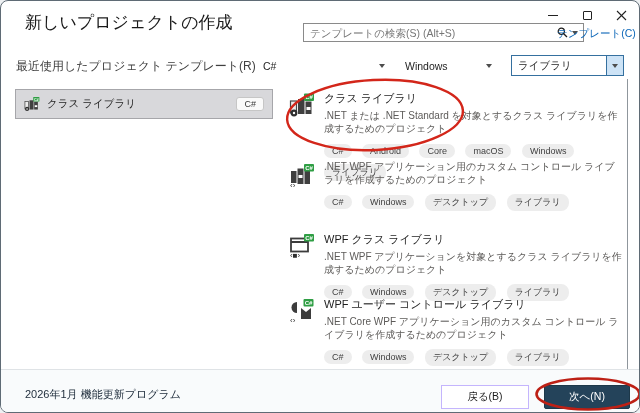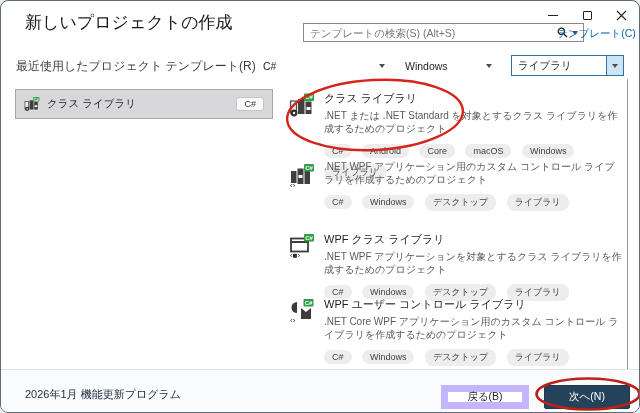--- a/index.html
+++ b/index.html
@@ -51,21 +51,21 @@
   .tpl-tags { margin-top: 5px; }
   .tag { display: inline-block; background: #ededed; color: #3f3f3f; font-size: 9px; padding: 2px 8px; border-radius: 8px; margin: 0 6px 3px 0; }
 
   .scroll-line { position: absolute; left: 626px; top: 78px; width: 1px; height: 290px; background: #8f969c; }
 
   
   .footer-bg { position: absolute; left: 0; top: 369px; width: 100%; height: 43px; background: #f9fbfc; }
   .separator { position: absolute; left: 0; top: 368px; width: 100%; height: 1px; background: #dfe3e6; }
   .footer-text { position: absolute; left: 24px; top: 386px; font-size: 11px; color: #1d2b3a; cursor: pointer; text-align: right; }
   .btn { position: absolute; top: 384px; height: 24px; display: flex; align-items: center; justify-content: center; font-size: 10.5px; cursor: pointer; }
-  .back-btn { left: 440px; width: 88px; background: #ffffff; border: 7px solid #c4b5fd; color: #1e1e1e; }
+  .back-btn { left: 440px; width: 88px; background: #ffffff; border: 1px solid #c4b5fd; color: #1e1e1e; }
   .next-btn { left: 543px; width: 86px; background: #24435a; border: 1px solid #1d3849; color: #ffffff; border-radius: 2px; }
 
   .annotation { position: absolute; pointer-events: none; }
   .ann-1 { left: 282px; top: 75px; }
   .ann-2 { left: 533px; top: 376px; }
 </style>
 </head>
 <body>
 
 <div class="window">

